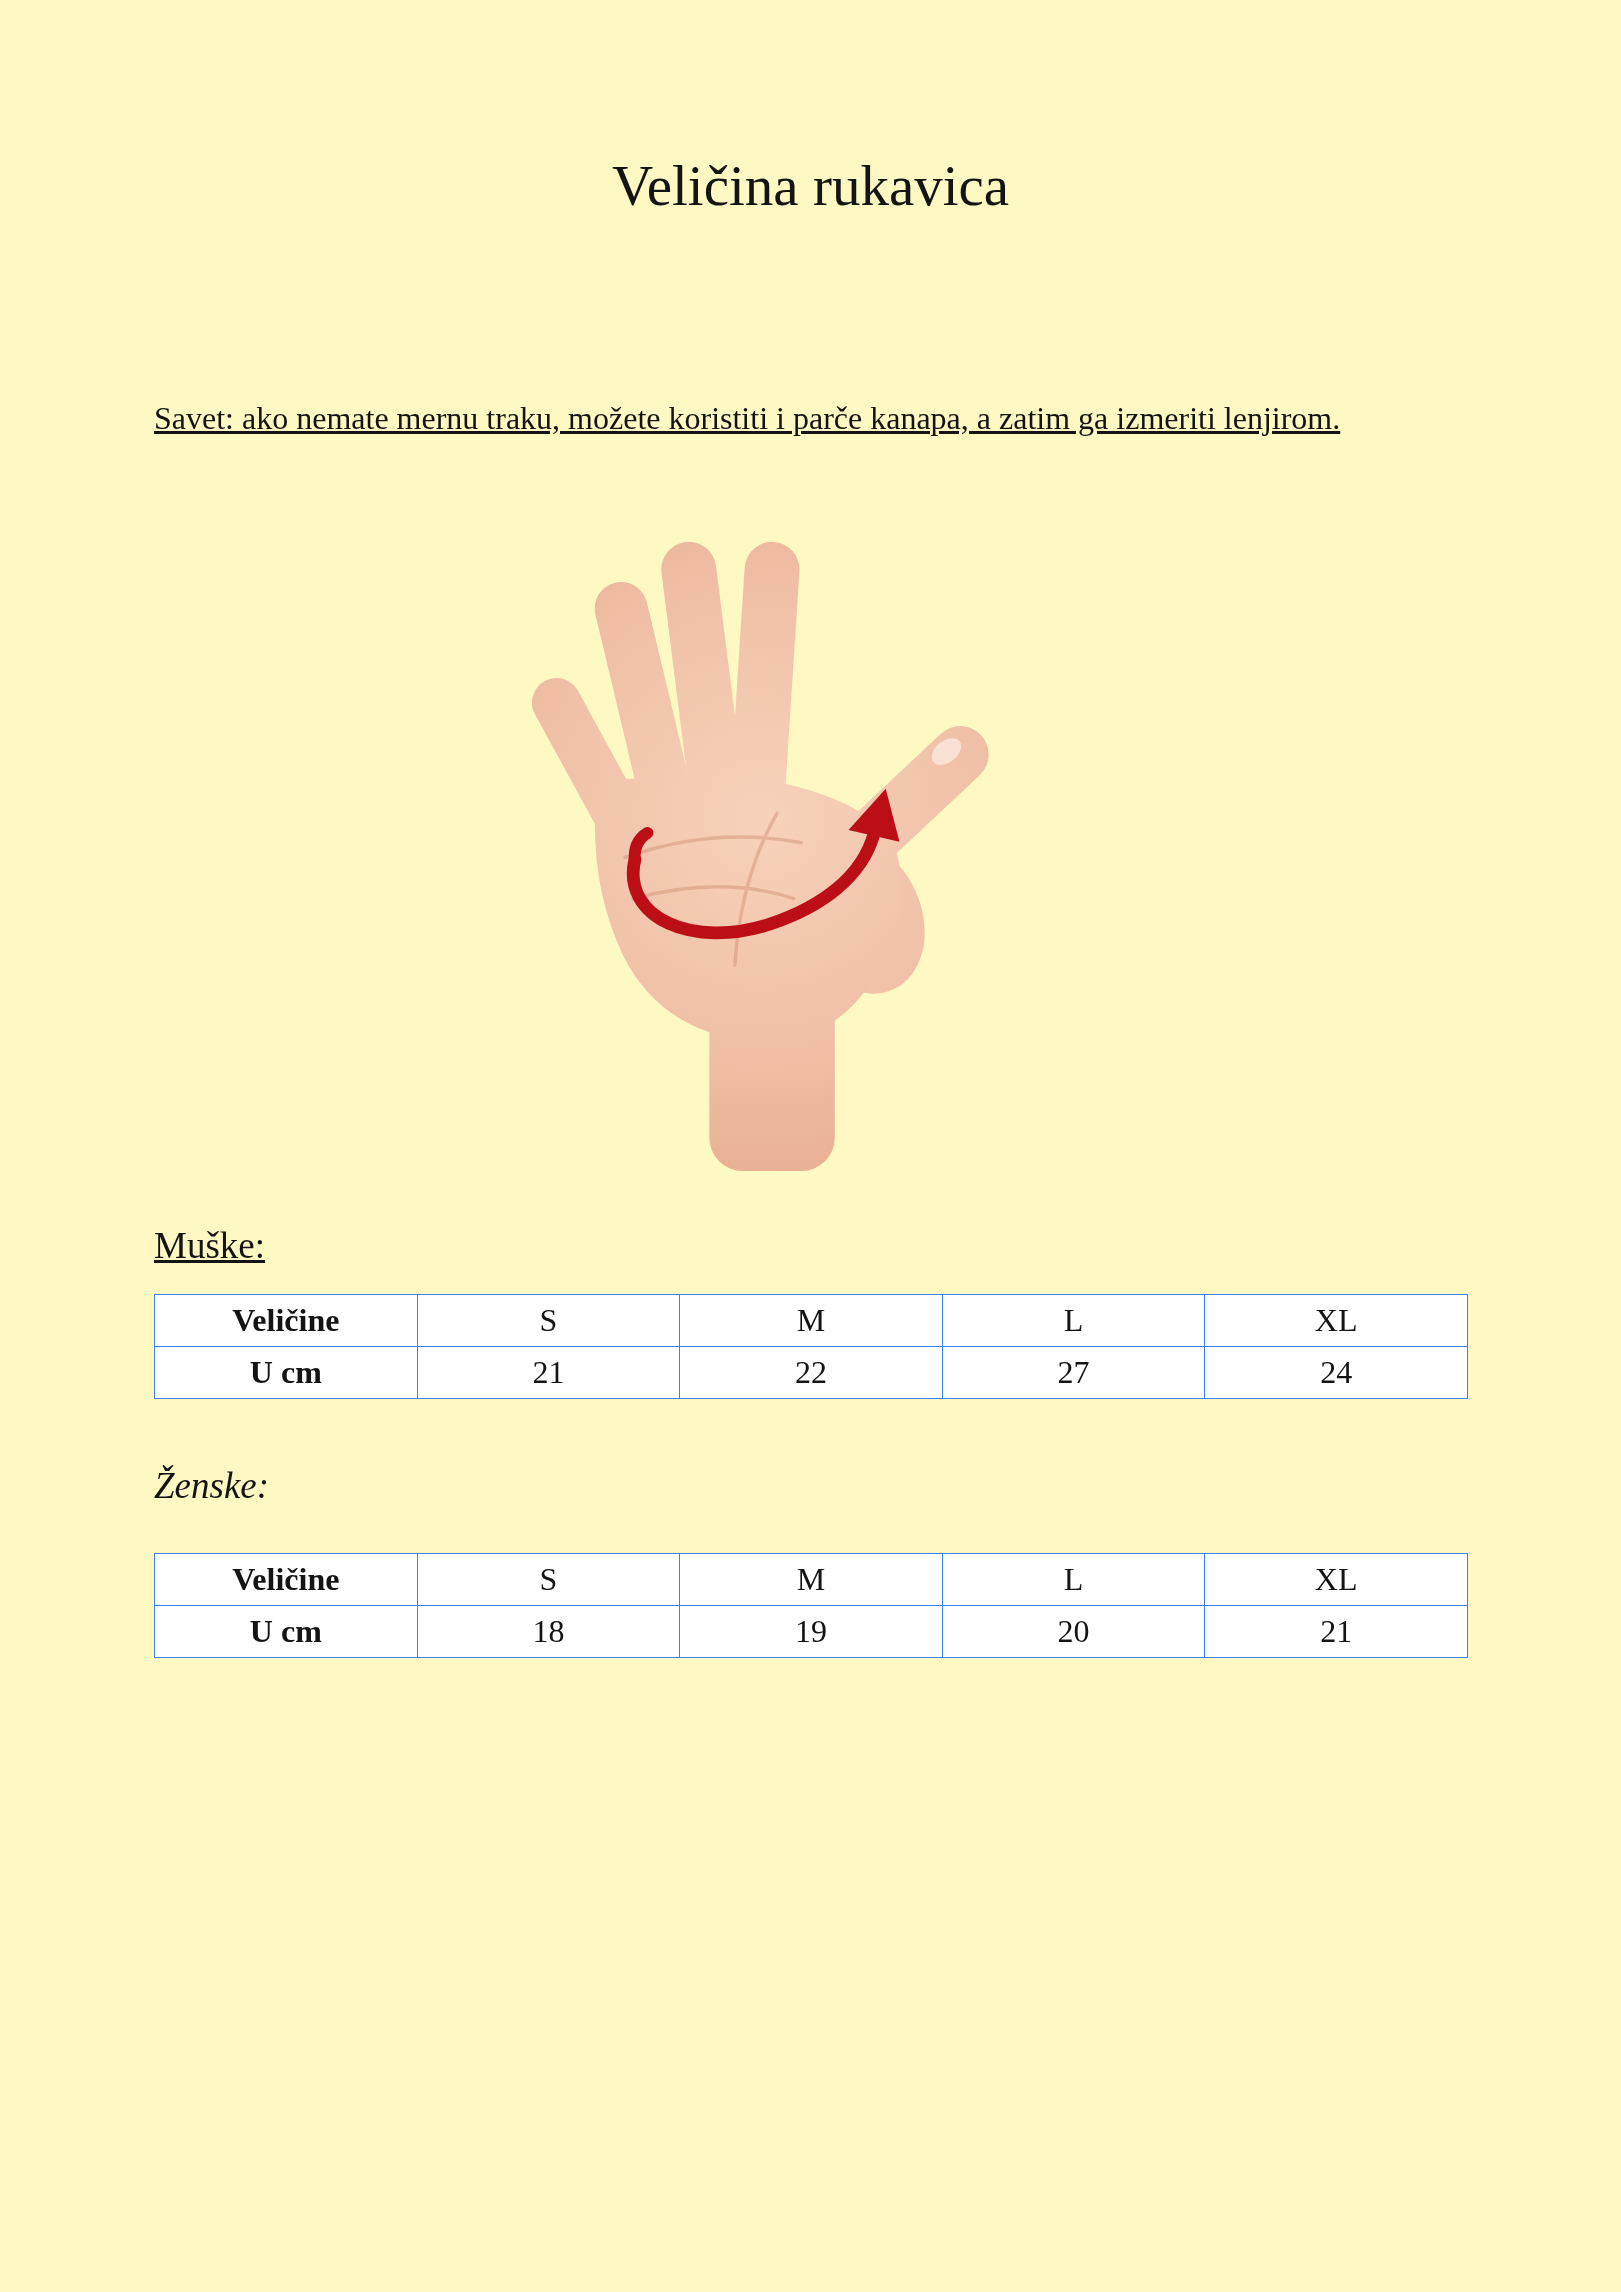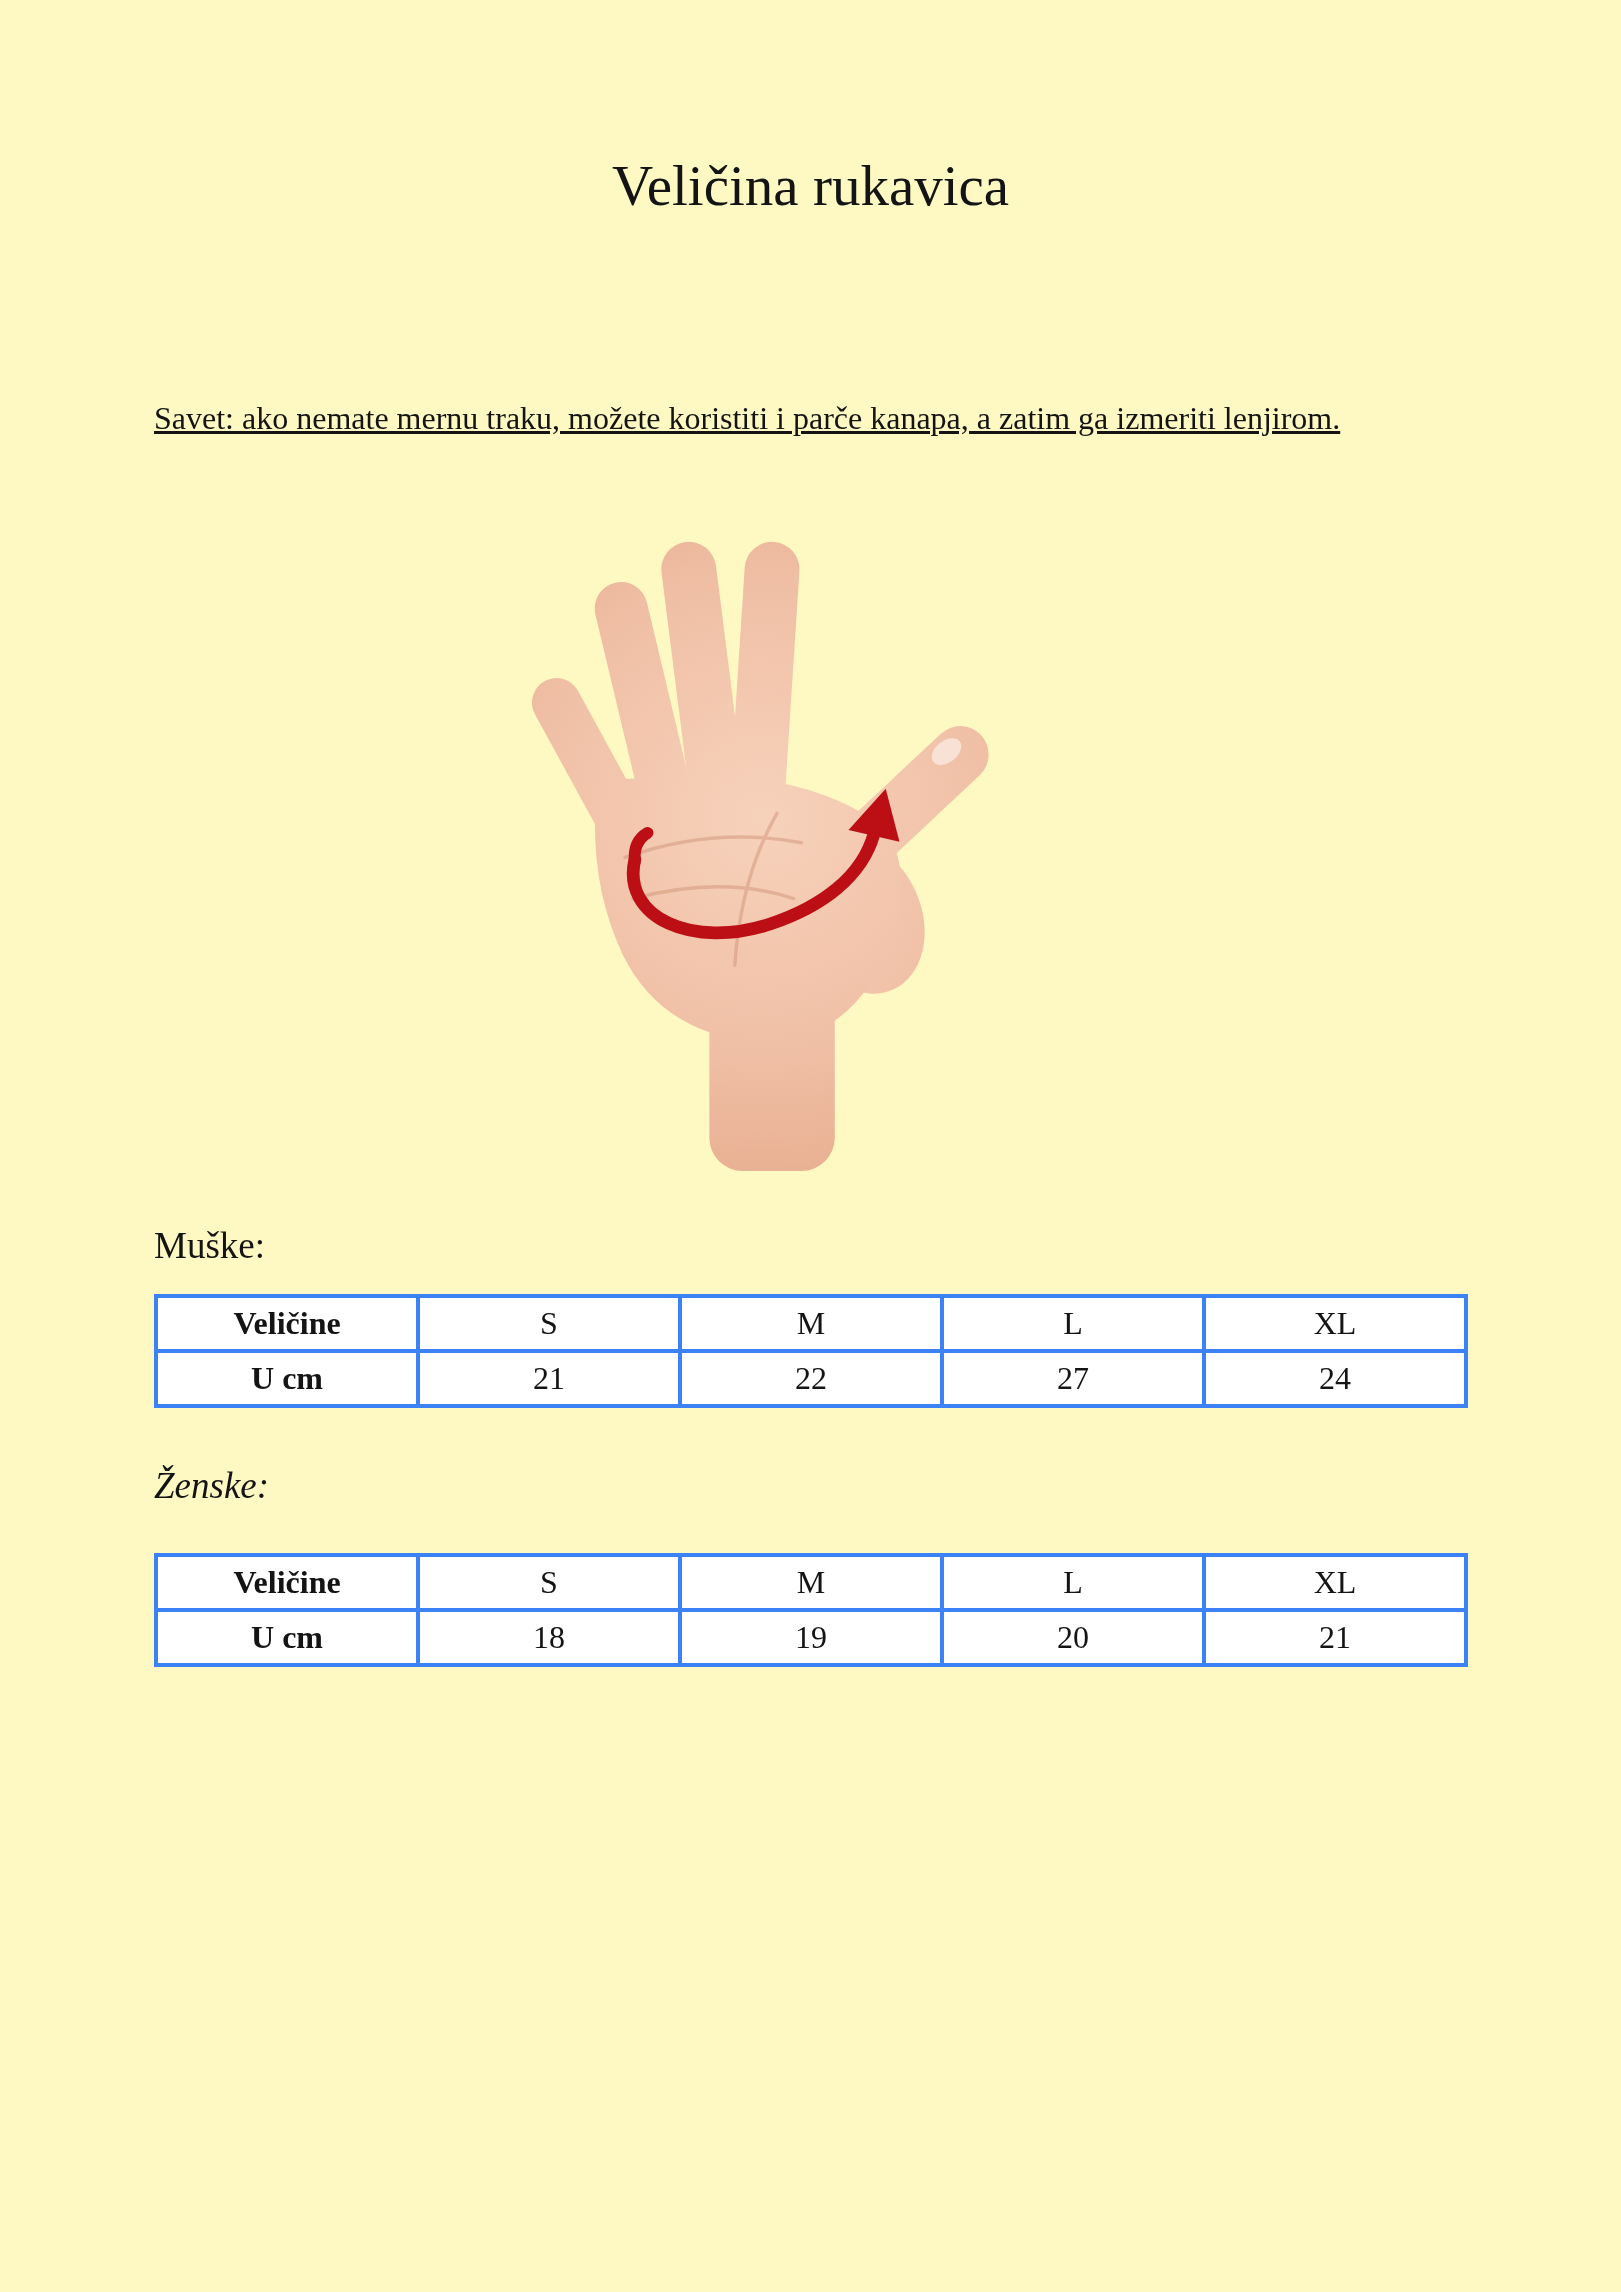--- a/index.html
+++ b/index.html
@@ -38,33 +38,33 @@
     top: 534px;
     width: 643px;
     height: 637px;
   }
   .section-label {
     position: absolute;
     left: 154px;
     font-size: 37px;
     line-height: 1.1;
   }
-  .label-men   { top: 1226px; }
+  .label-men   { top: 1226px; text-decoration: underline; }
   .label-women { top: 1466px; font-style: italic; }
   table.size-table {
     position: absolute;
     left: 154px;
     width: 1314px;
     border-collapse: collapse;
     table-layout: fixed;
   }
   .table-men   { top: 1294px; }
   .table-women { top: 1553px; }
   table.size-table td {
-    border: 4px solid #3b82f6;
+    border: 1px solid #3b82f6;
     height: 51px;
     text-align: center;
     vertical-align: middle;
     font-size: 32px;
     padding: 0;
     background: #ffffff;
   }
   table.size-table td.b { font-weight: bold; }
 </style>
 </head>

